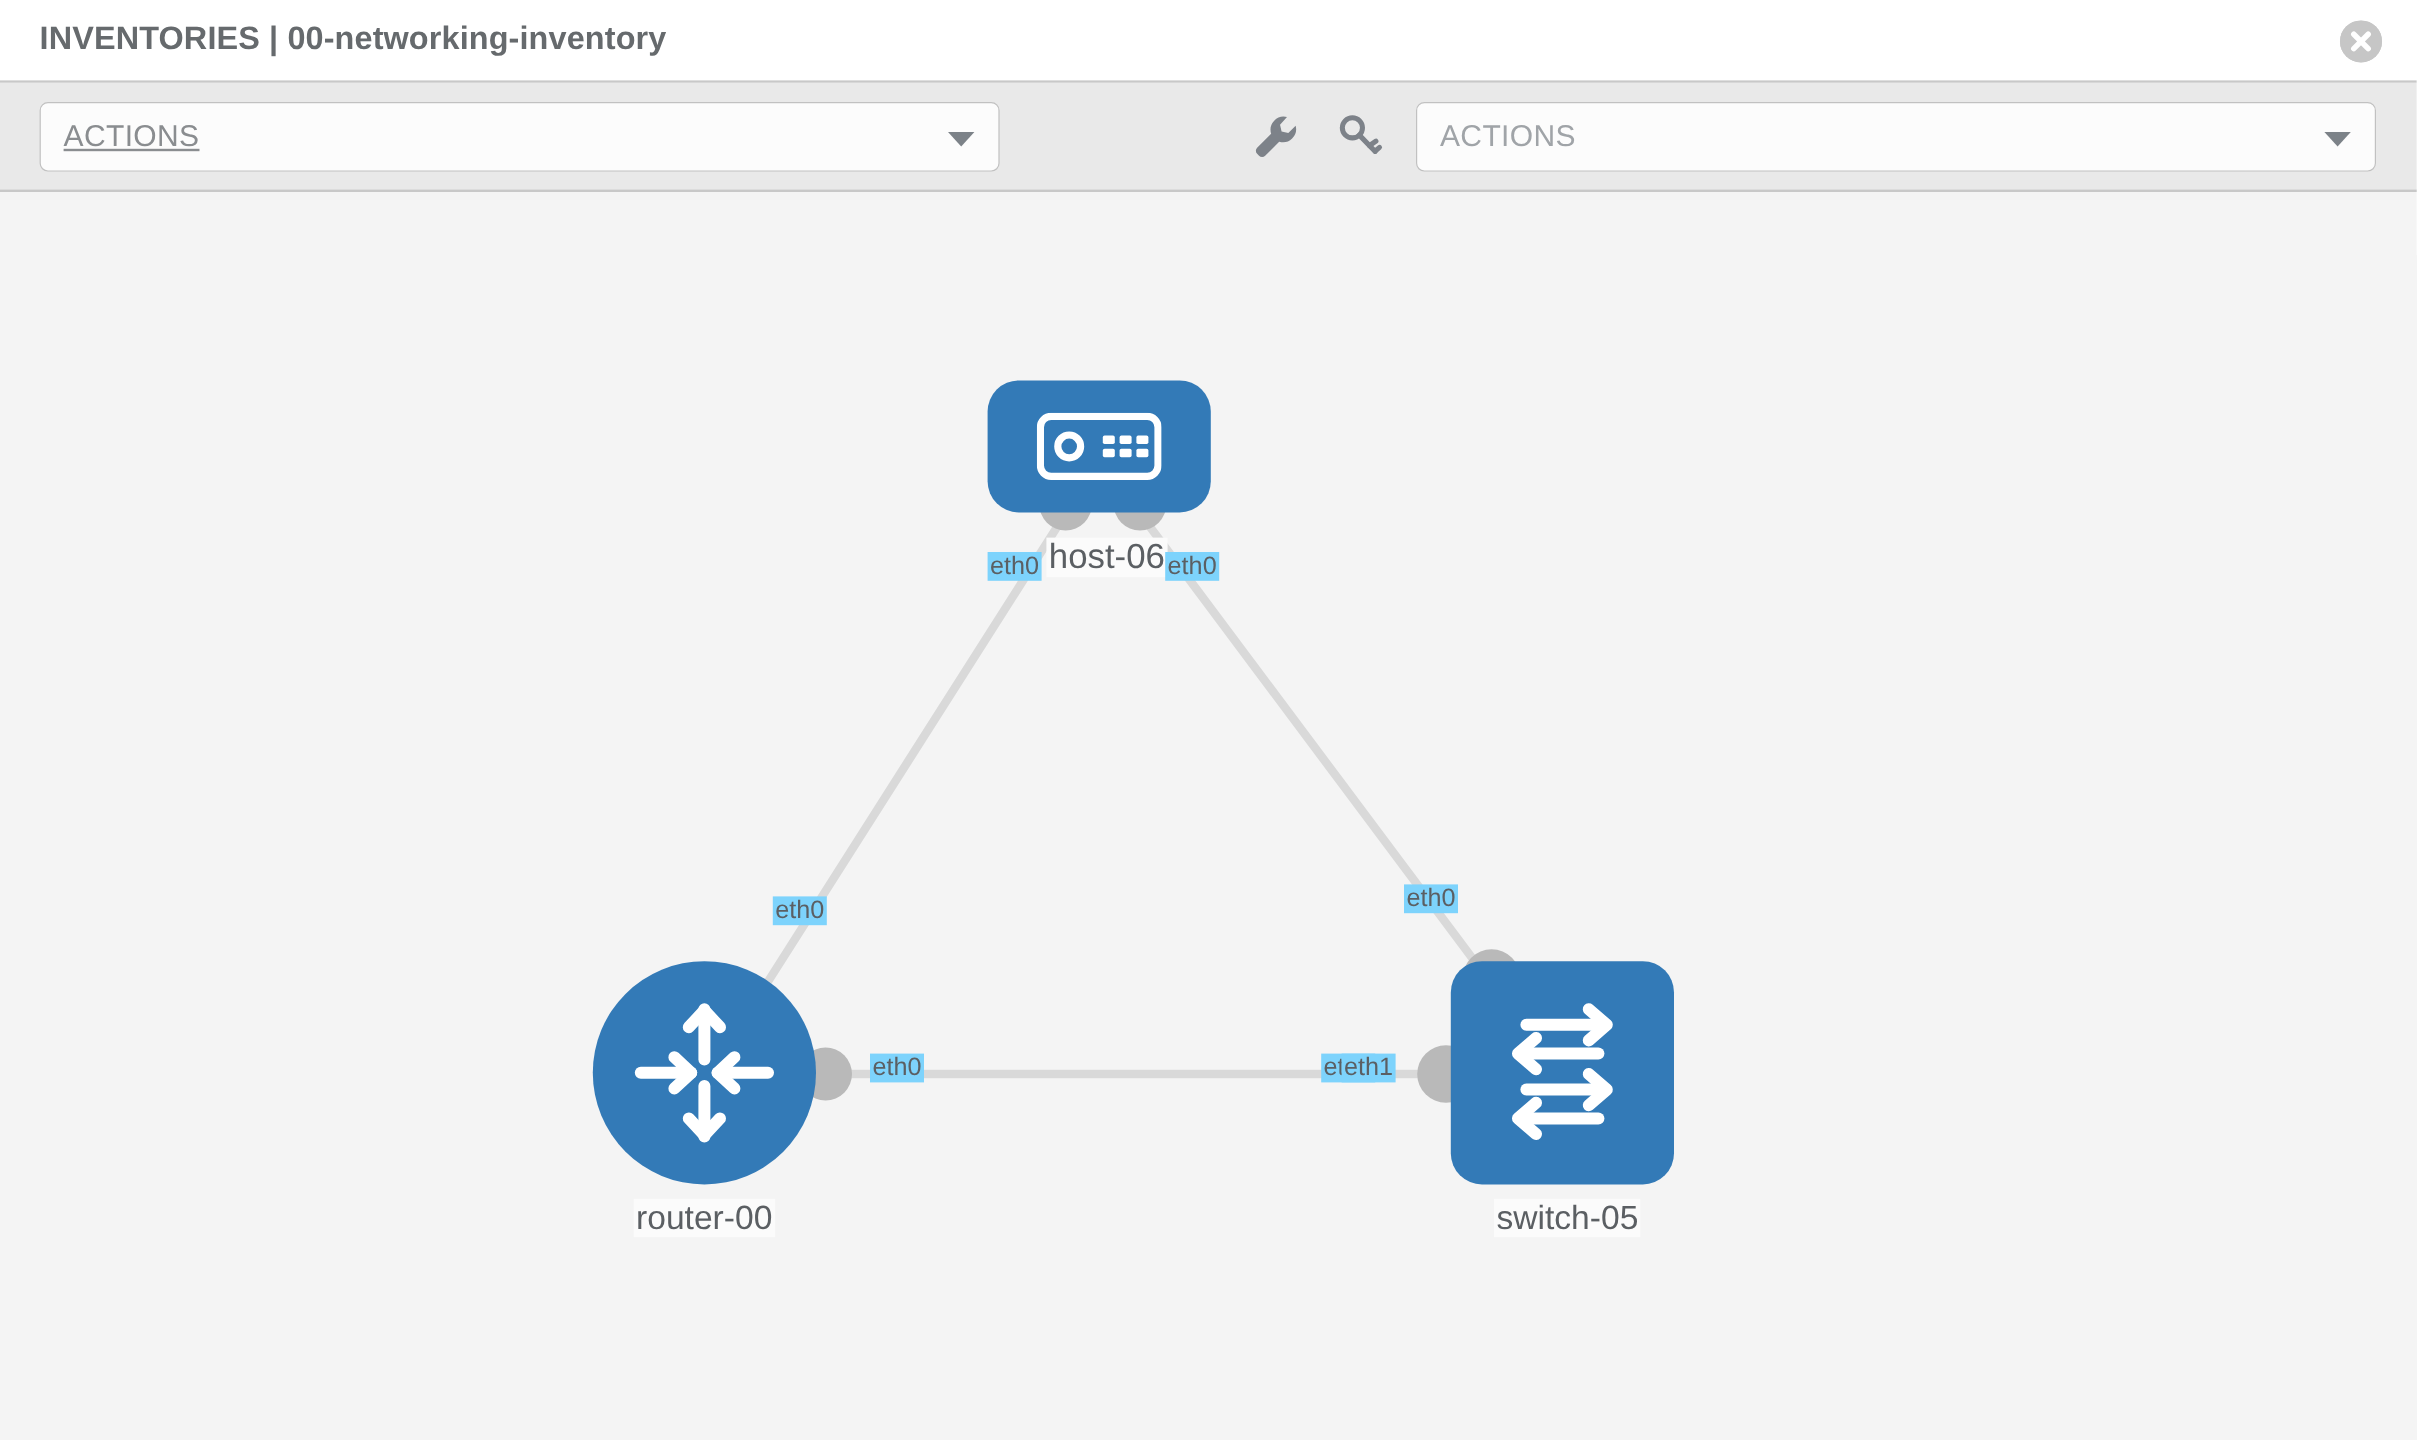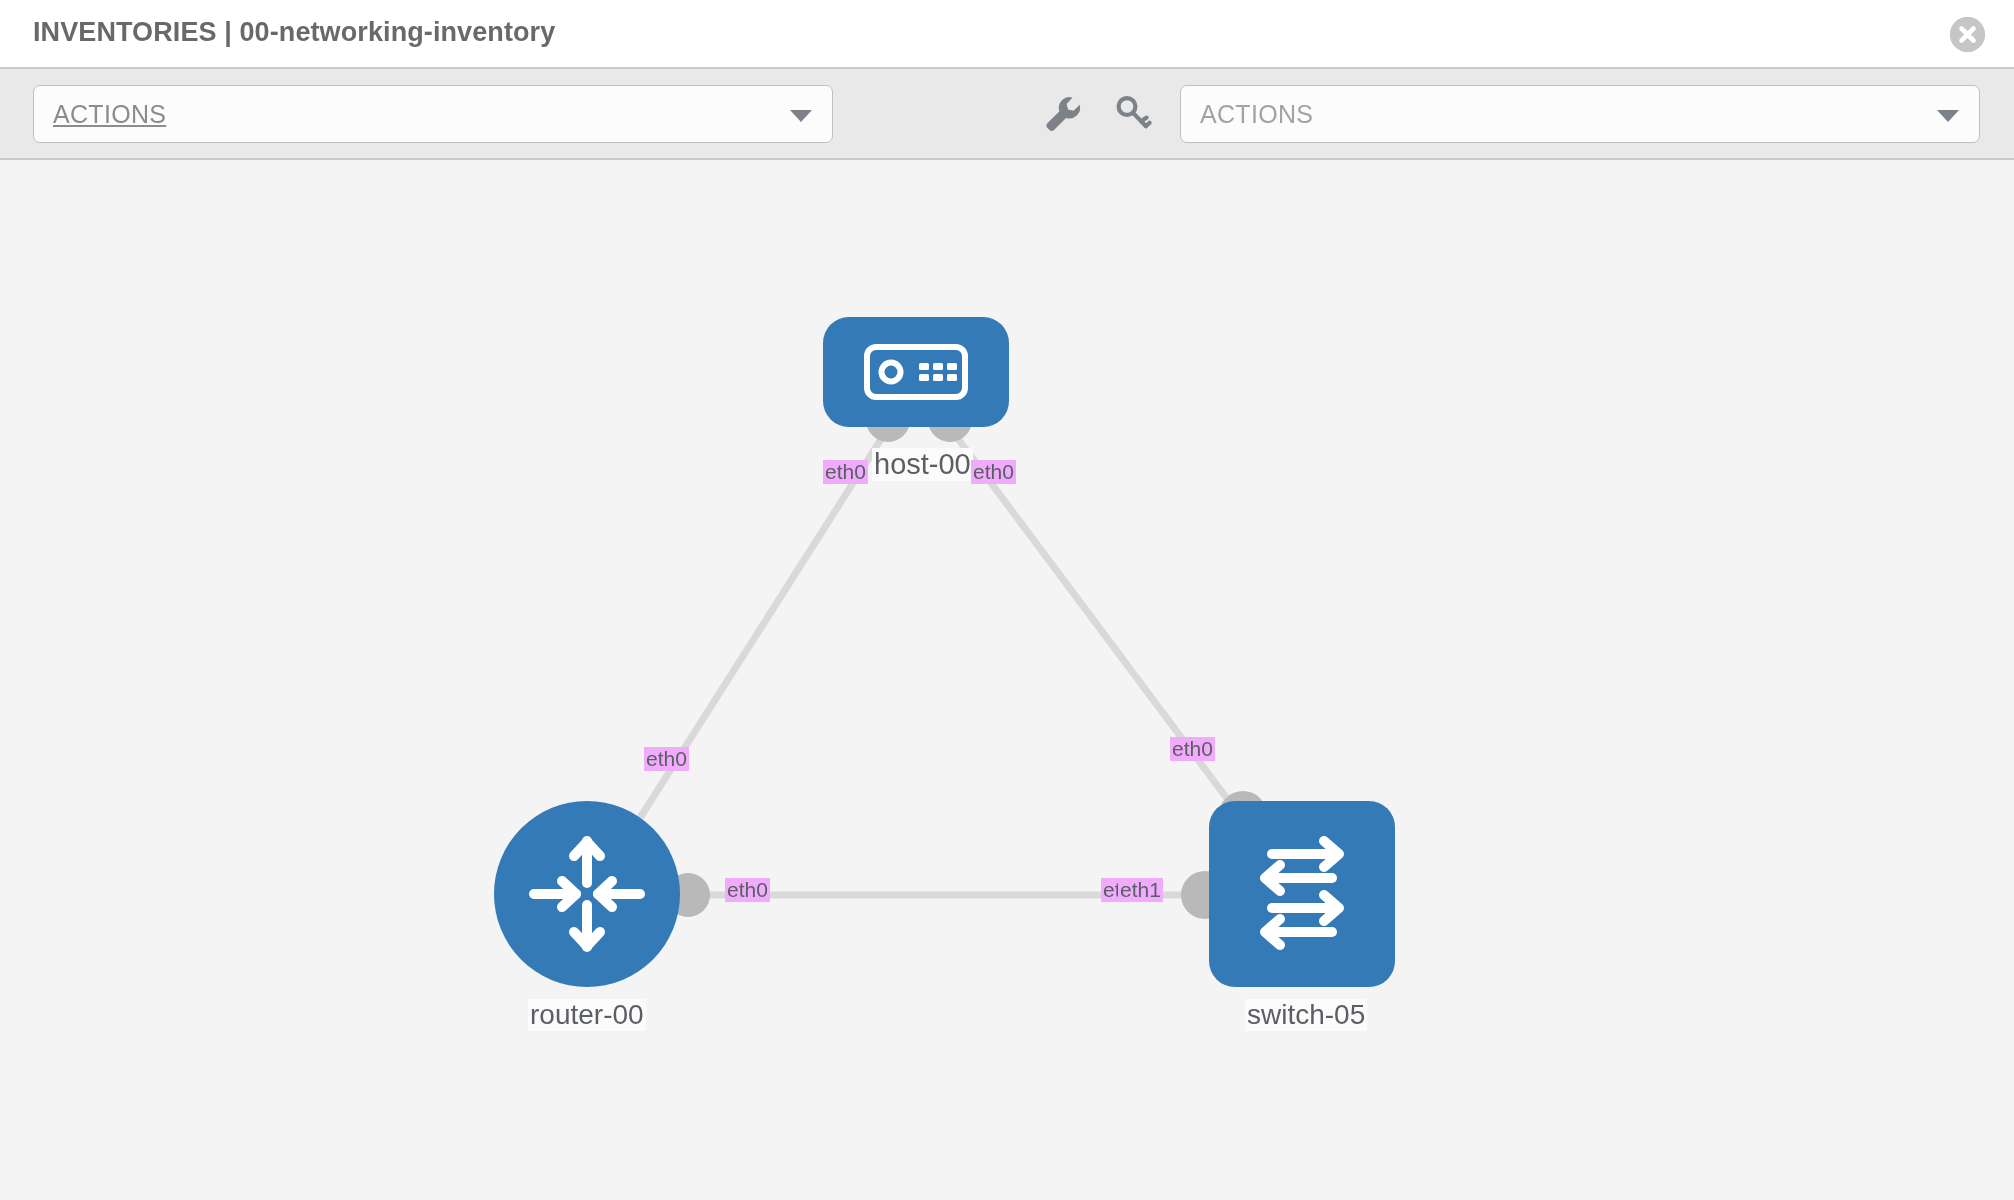--- a/index.html
+++ b/index.html
@@ -140,21 +140,21 @@
     pointer-events: none;
   }
   #label-host   { left: 872px; top: 288px; font-size: 29px; }
   #label-router { left: 528px; top: 839px; }
   #label-switch { left: 1245px; top: 839px; }
 
   .iface-label {
     position: absolute;
     font-size: 21px;
     color: #5b5f63;
-    background: #f0abfc;
+    background: #7dd3fc;
     white-space: nowrap;
     padding: 0 2px;
     pointer-events: none;
   }
   #if-host-left   { left: 823px; top: 300px; }
   #if-host-right  { left: 971px; top: 300px; }
   #if-router-up   { left: 644px; top: 587px; }
   #if-switch-up   { left: 1170px; top: 577px; }
   #if-router-r    { left: 725px; top: 718px; }
   
@@ -274,21 +274,21 @@
 
           <path d="M30 74 H96"></path>
           <path d="M82 61 L97 74 L82 87"></path>
 
           <path d="M90 98 H24"></path>
           <path d="M38 85 L23 98 L38 111"></path>
         </g>
       </svg>
     </div>
 
-    <div class="node-label" id="label-host">host-00</div>
+    <div class="node-label" id="label-host">host-06</div>
     <div class="node-label" id="label-router">router-00</div>
     <div class="node-label" id="label-switch">switch-05</div>
 
     <div class="iface-label" id="if-host-left">eth0</div>
     <div class="iface-label" id="if-host-right">eth0</div>
     <div class="iface-label" id="if-router-up">eth0</div>
     <div class="iface-label" id="if-switch-up">eth0</div>
     <div class="iface-label" id="if-router-r">eth0</div>
     <div class="iface-label" id="if-switch-l0">eth0</div>
     <div class="iface-label" id="if-switch-l1">eth1</div>

